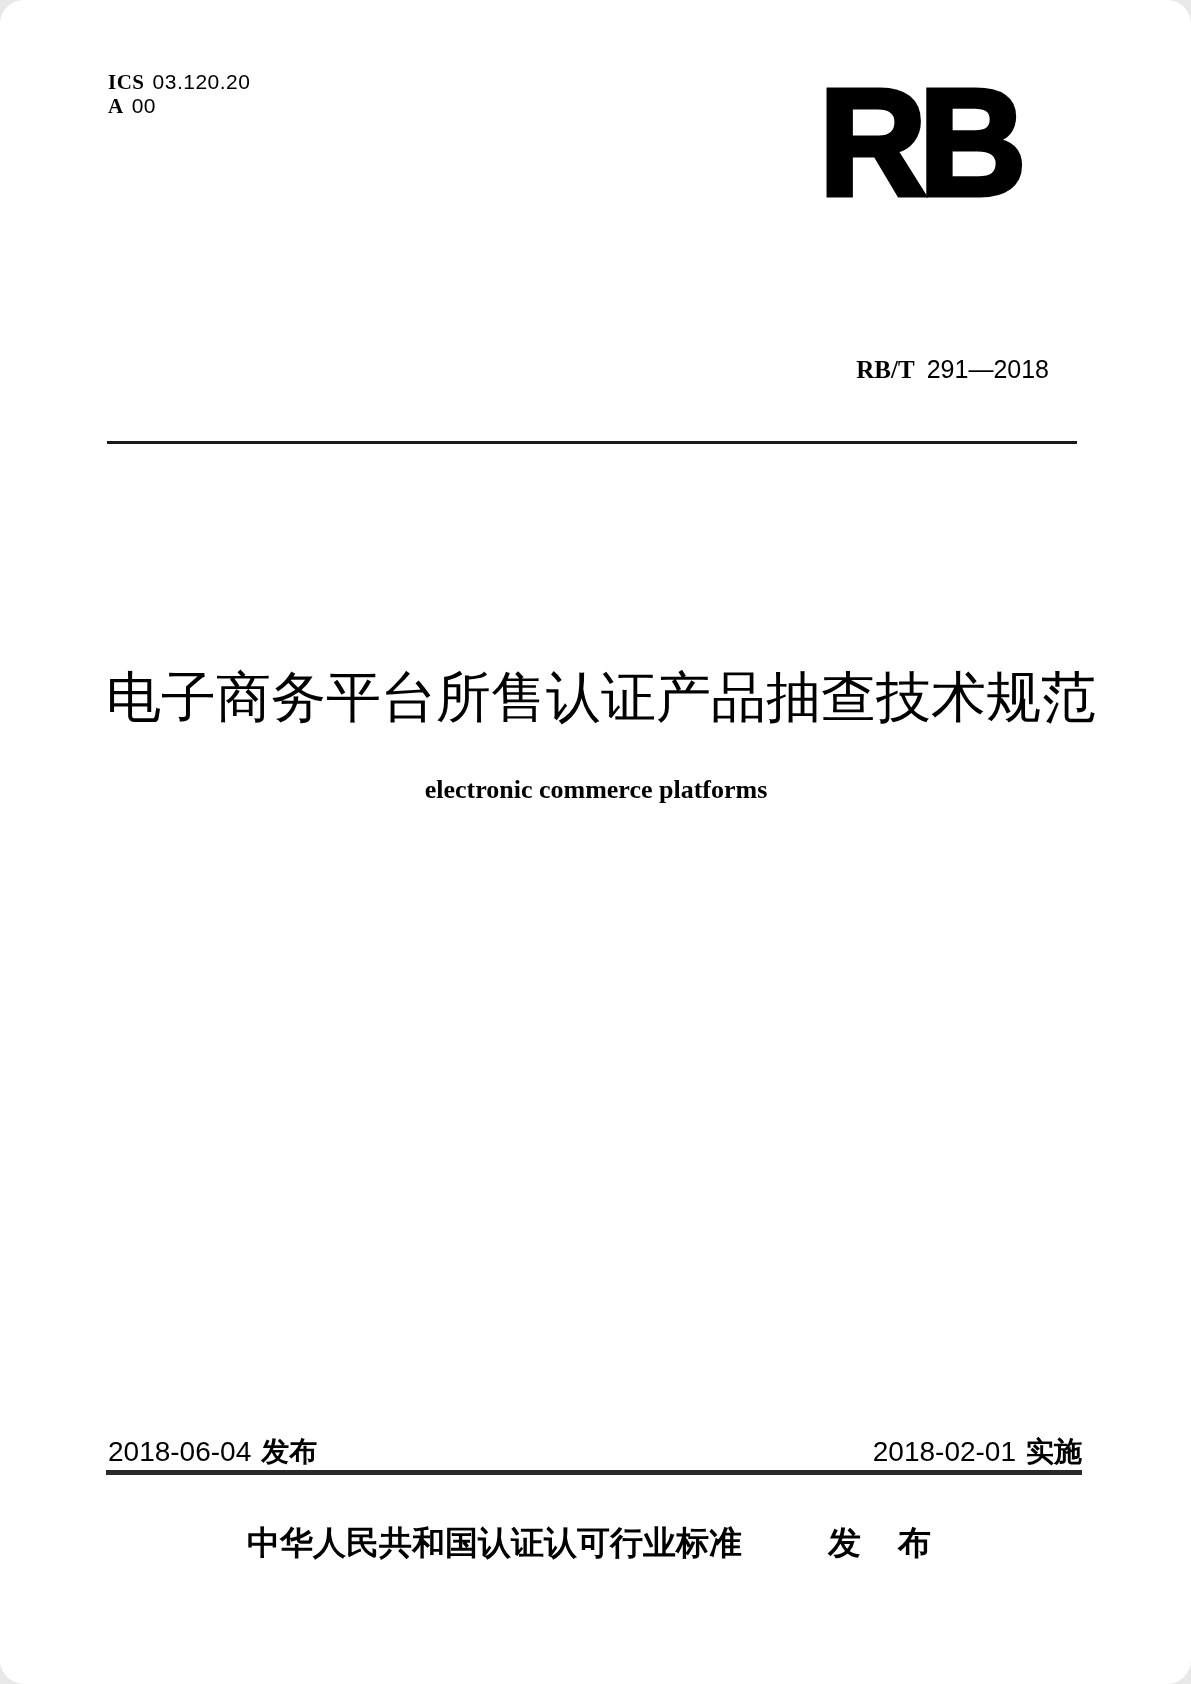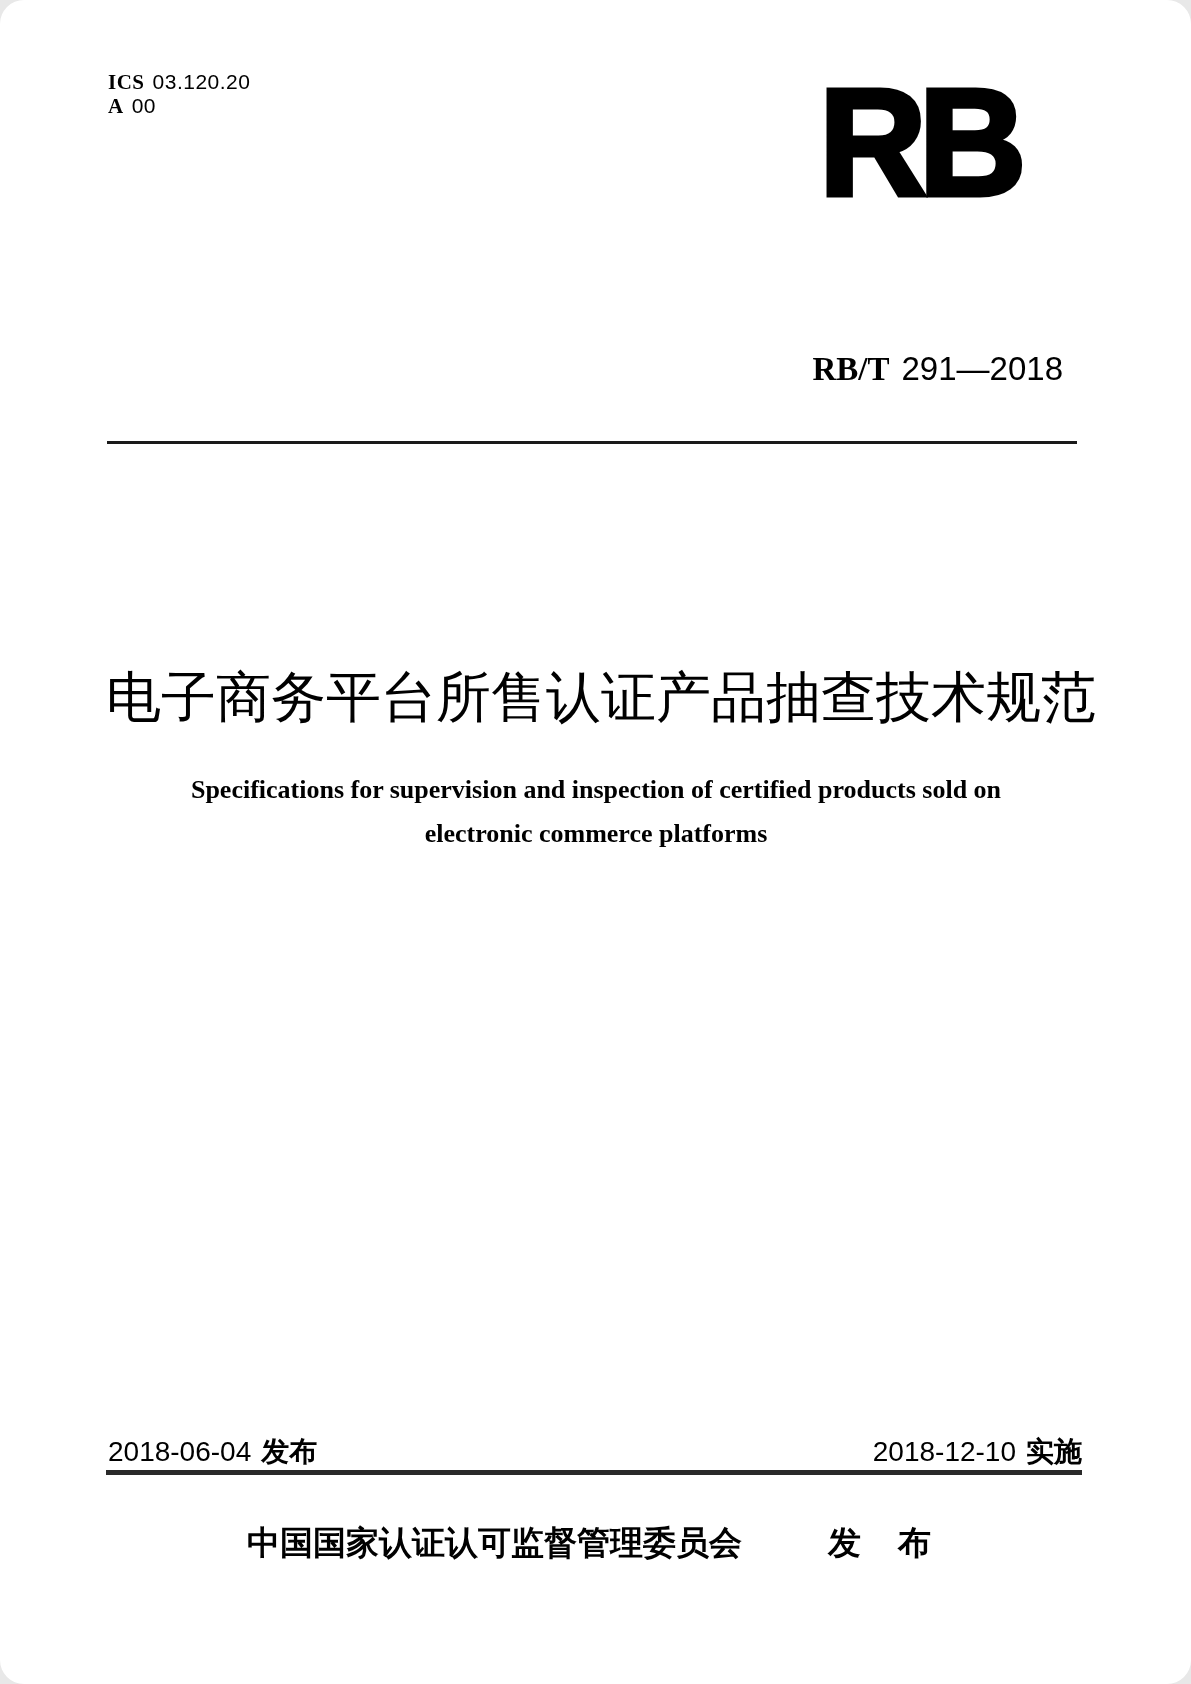--- a/index.html
+++ b/index.html
@@ -60,22 +60,22 @@
     font-weight: 700;
     font-size: 57px;
     line-height: 62px;
     letter-spacing: 7px;
     white-space: nowrap;
   }
   
   .std-number {
     position: absolute;
     top: 351px;
-    right: 128px;
-    font-size: 33px;
+    right: 142px;
+    font-size: 25px;
     line-height: 36px;
     white-space: nowrap;
   }
   .std-number .prefix {
     font-family: "Liberation Serif", serif;
     font-weight: 700;
     margin-right: 12px;
   }
   .std-number .number {
     font-family: "Liberation Sans", sans-serif;
@@ -174,32 +174,31 @@
 
   <div class="std-number">
     <span class="prefix">RB/T</span><span class="number">291—2018</span>
   </div>
 
   <div class="rule-top"></div>
 
   <div class="title-cn">电子商务平台所售认证产品抽查技术规范</div>
 
   <div class="title-en">
-    <div>Specifications for supervision and inspection of certified products sold on</div>
     <div>electronic commerce platforms</div>
   </div>
 
   <div class="dates-row">
     <div>
       <span>2018-06-04</span><span class="cjk">发布</span>
     </div>
     <div>
-      <span>2018-12-10</span><span class="cjk">实施</span>
+      <span>2018-02-01</span><span class="cjk">实施</span>
     </div>
   </div>
 
   <div class="rule-bottom"></div>
 
   <div class="issuer-row">
-    <span>中国国家认证认可监督管理委员会</span><span class="action">发 布</span>
+    <span>中华人民共和国认证认可行业标准</span><span class="action">发 布</span>
   </div>
 
 </div>
 
 </body></html>

